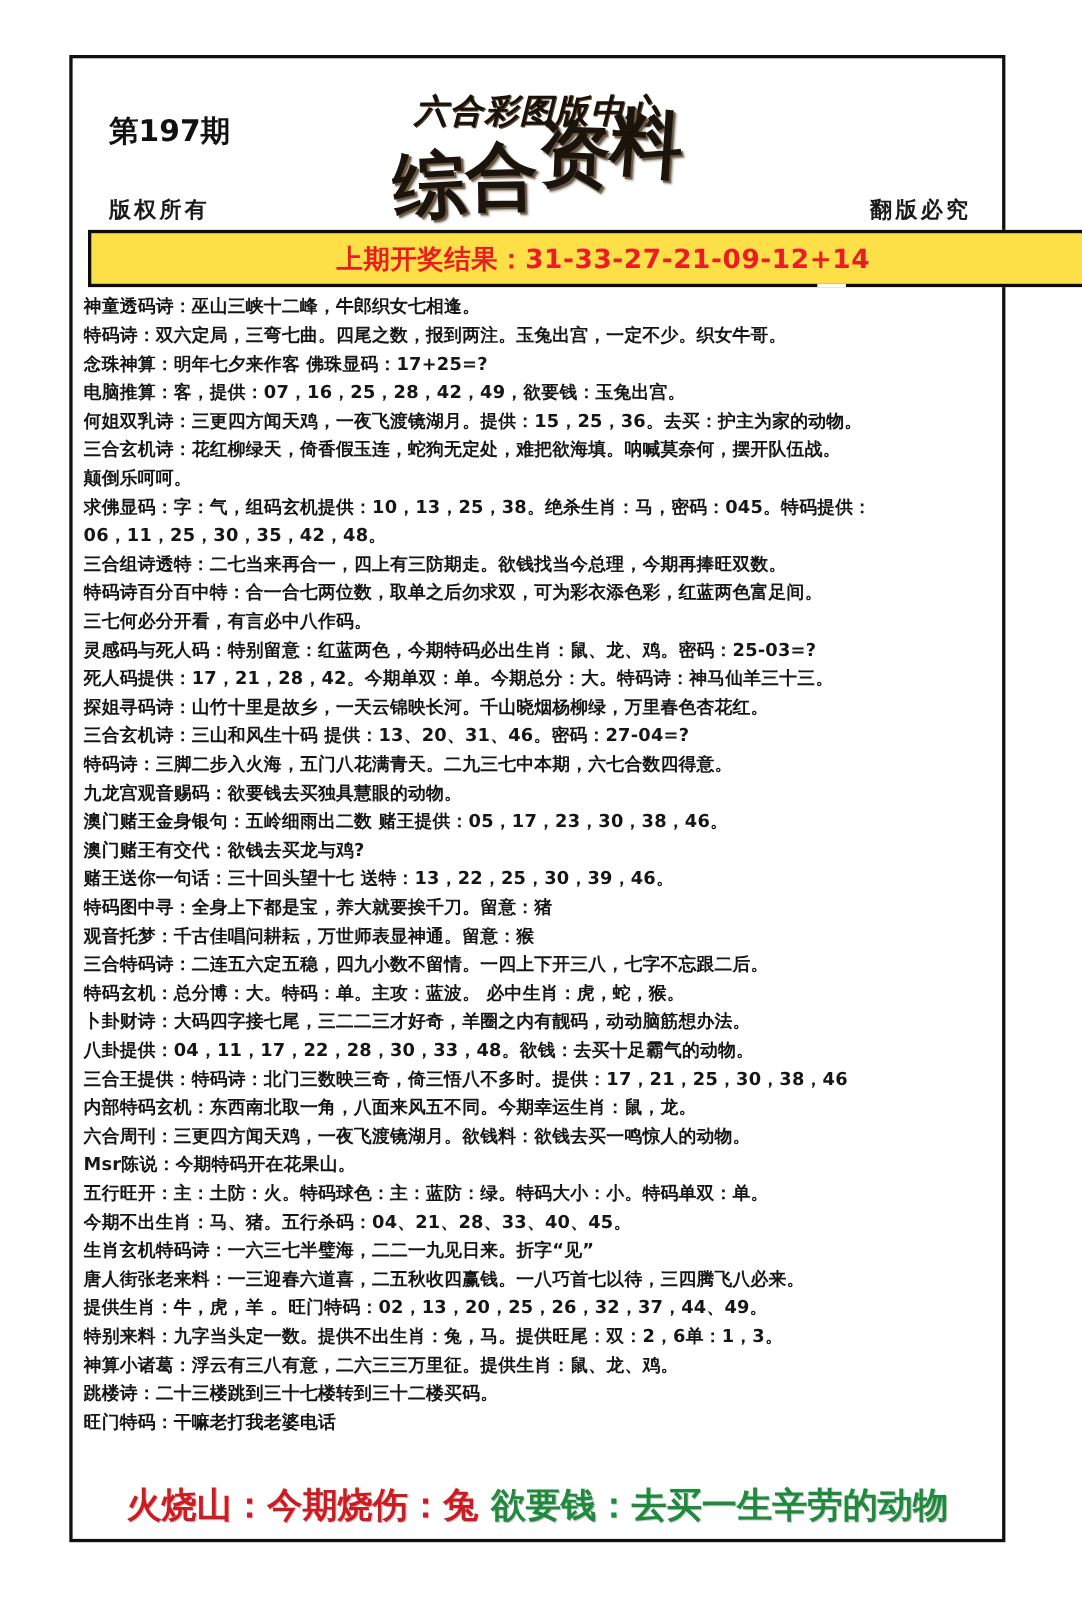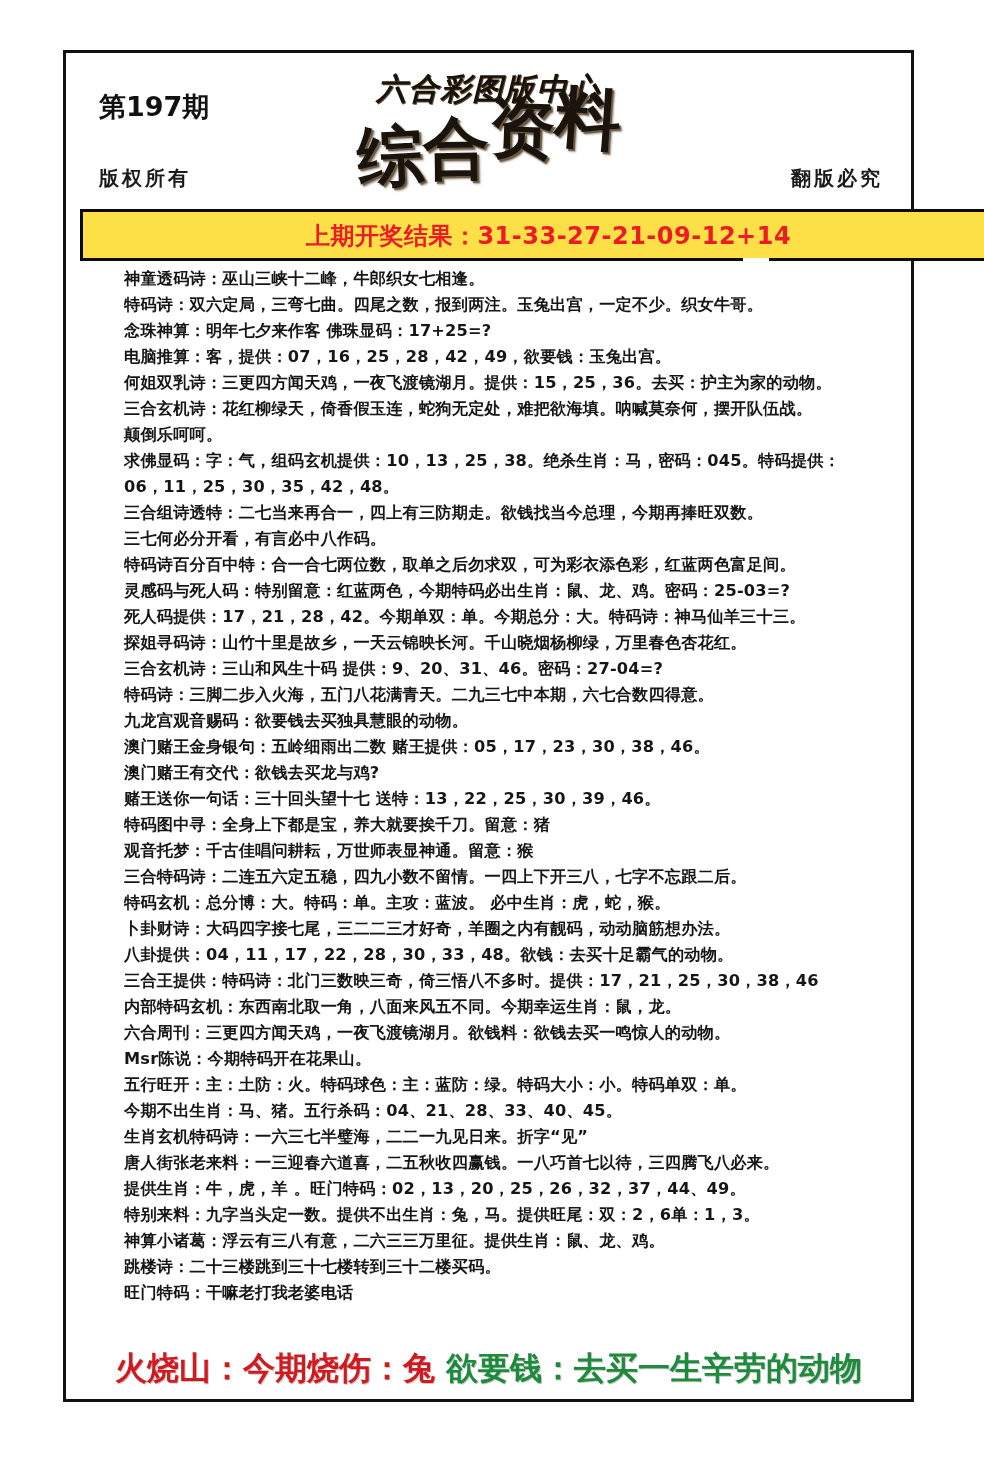--- a/index.html
+++ b/index.html
@@ -23,20 +23,21 @@
     height: 1352px;
     border: 3px solid #111111;
     background: #ffffff;
     box-sizing: border-box;
   }
 
   
   .header {
     position: relative;
     height: 150px;
+    margin-top: 12px;
   }
 
   .issue-no {
     position: absolute;
     left: 33px;
     top: 36px;
     font-size: 27px;
     font-weight: bold;
     color: #111111;
     letter-spacing: 0px;
@@ -138,21 +139,20 @@
   }
 
   
   .content {
     position: absolute;
     left: 10px;
     top: 213px;
     right: 8px;
     bottom: 60px;
     overflow: hidden;
-    margin-left: 48px;
   }
   .line {
     font-size: 16.2px;
     line-height: 26px;
     color: #161616;
     font-family: "DejaVu Sans", sans-serif;
     white-space: nowrap;
     letter-spacing: 0.2px;
     font-weight: 600;
   }
@@ -207,26 +207,26 @@
       <div class="line">神童透码诗：巫山三峡十二峰，牛郎织女七相逢。</div>
       <div class="line">特码诗：双六定局，三弯七曲。四尾之数，报到两注。玉兔出宫，一定不少。织女牛哥。</div>
       <div class="line">念珠神算：明年七夕来作客  佛珠显码：17+25=?</div>
       <div class="line">电脑推算：客，提供：07，16，25，28，42，49，欲要钱：玉兔出宫。</div>
       <div class="line">何姐双乳诗：三更四方闻天鸡，一夜飞渡镜湖月。提供：15，25，36。去买：护主为家的动物。</div>
       <div class="line">三合玄机诗：花红柳绿天，倚香假玉连，蛇狗无定处，难把欲海填。呐喊莫奈何，摆开队伍战。</div>
       <div class="line">颠倒乐呵呵。</div>
       <div class="line">求佛显码：字：气，组码玄机提供：10，13，25，38。绝杀生肖：马，密码：045。特码提供：</div>
       <div class="line">06，11，25，30，35，42，48。</div>
       <div class="line">三合组诗透特：二七当来再合一，四上有三防期走。欲钱找当今总理，今期再捧旺双数。</div>
+      <div class="line">特码诗百分百中特：合一合七两位数，取单之后勿求双，可为彩衣添色彩，红蓝两色富足间。</div>
       <div class="line">三七何必分开看，有言必中八作码。</div>
-      <div class="line">特码诗百分百中特：合一合七两位数，取单之后勿求双，可为彩衣添色彩，红蓝两色富足间。</div>
       <div class="line">灵感码与死人码：特别留意：红蓝两色，今期特码必出生肖：鼠、龙、鸡。密码：25-03=?</div>
       <div class="line">死人码提供：17，21，28，42。今期单双：单。今期总分：大。特码诗：神马仙羊三十三。</div>
       <div class="line">探姐寻码诗：山竹十里是故乡，一天云锦映长河。千山晓烟杨柳绿，万里春色杏花红。</div>
-      <div class="line">三合玄机诗：三山和风生十码  提供：9、20、31、46。密码：27-04=?</div>
+      <div class="line">三合玄机诗：三山和风生十码  提供：13、20、31、46。密码：27-04=?</div>
       <div class="line">特码诗：三脚二步入火海，五门八花满青天。二九三七中本期，六七合数四得意。</div>
       <div class="line">九龙宫观音赐码：欲要钱去买独具慧眼的动物。</div>
       <div class="line">澳门赌王金身银句：五岭细雨出二数  赌王提供：05，17，23，30，38，46。</div>
       <div class="line">澳门赌王有交代：欲钱去买龙与鸡?</div>
       <div class="line">赌王送你一句话：三十回头望十七  送特：13，22，25，30，39，46。</div>
       <div class="line">特码图中寻：全身上下都是宝，养大就要挨千刀。留意：猪</div>
       <div class="line">观音托梦：千古佳唱问耕耘，万世师表显神通。留意：猴</div>
       <div class="line">三合特码诗：二连五六定五稳，四九小数不留情。一四上下开三八，七字不忘跟二后。</div>
       <div class="line">特码玄机：总分博：大。特码：单。主攻：蓝波。 必中生肖：虎，蛇，猴。</div>
       <div class="line">卜卦财诗：大码四字接七尾，三二二三才好奇，羊圈之内有靓码，动动脑筋想办法。</div>

